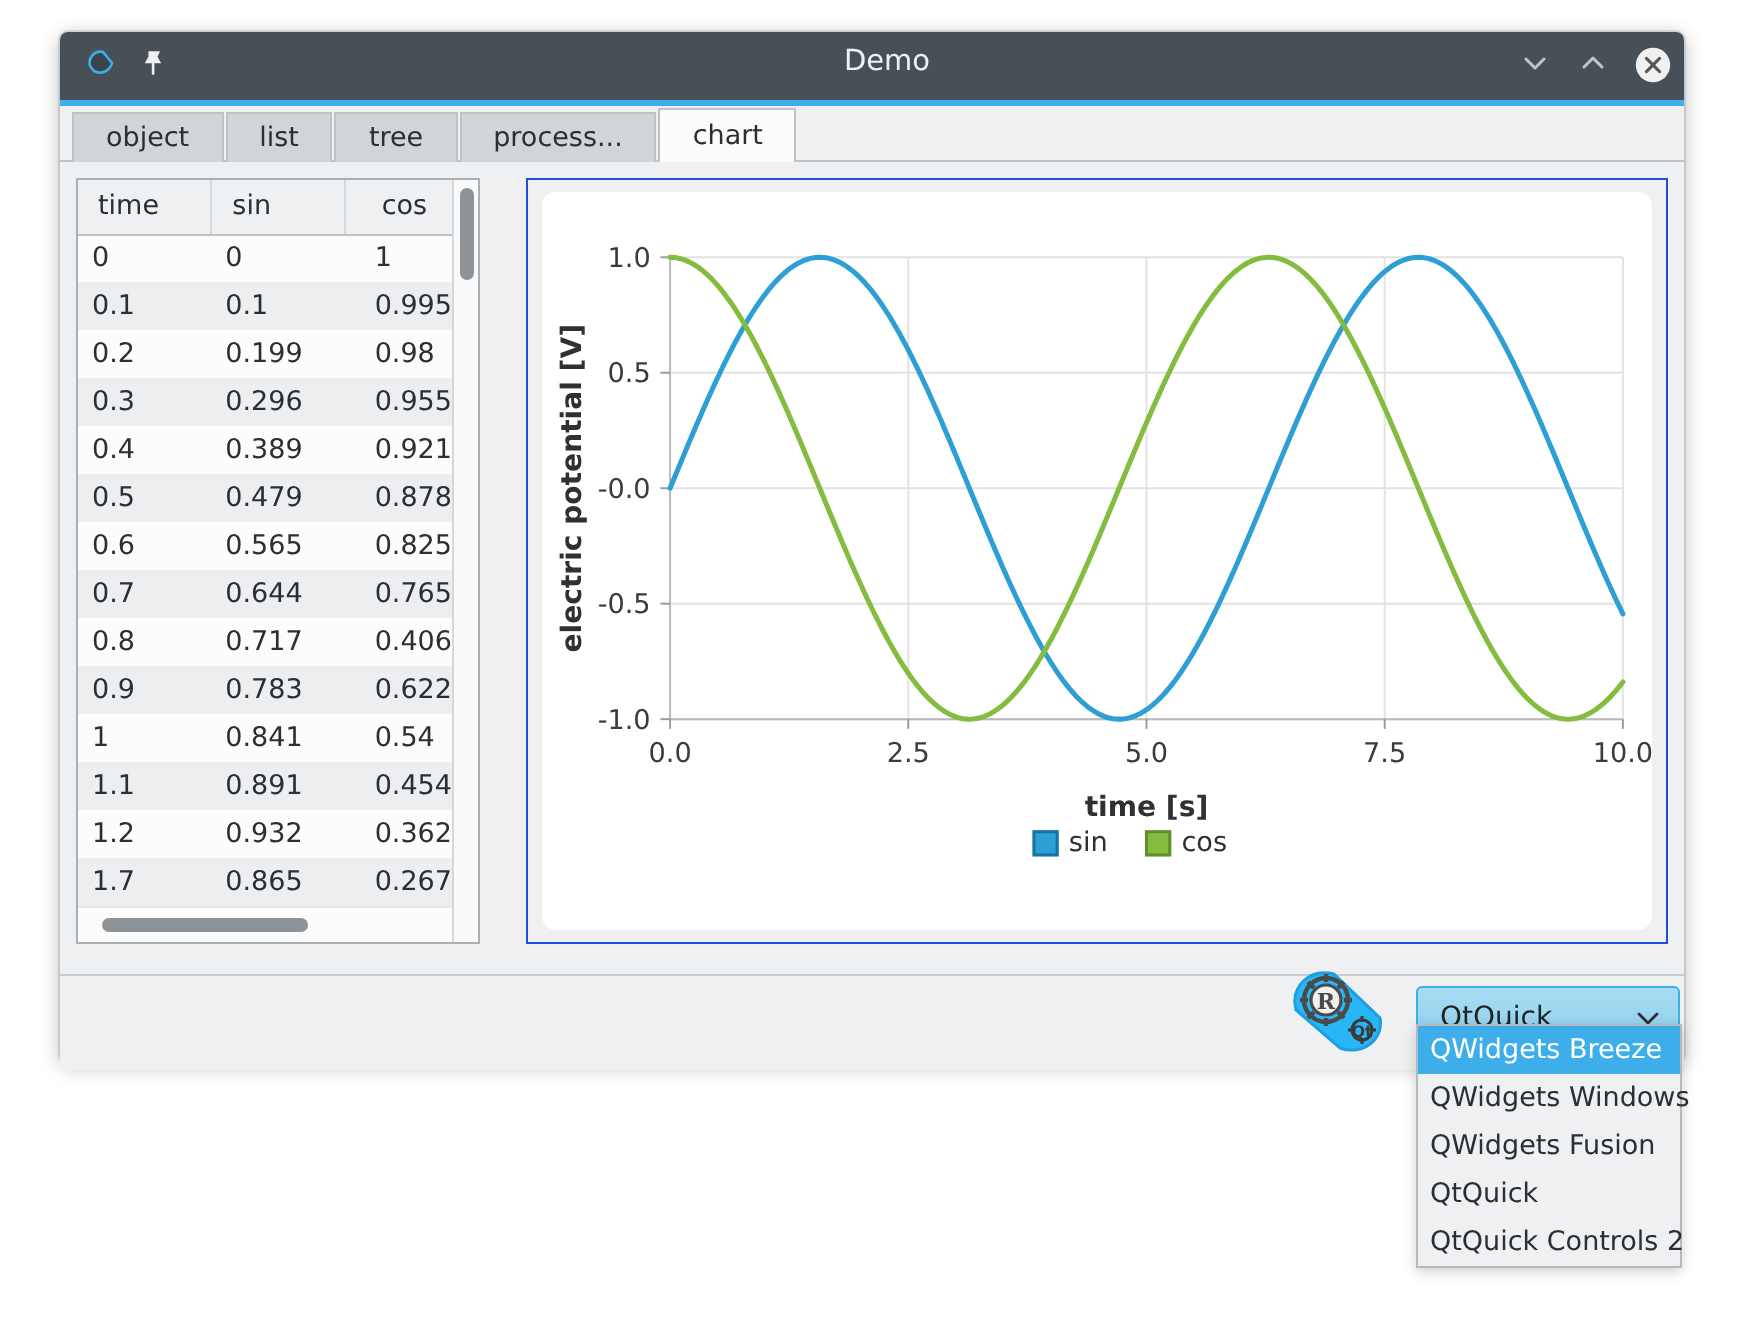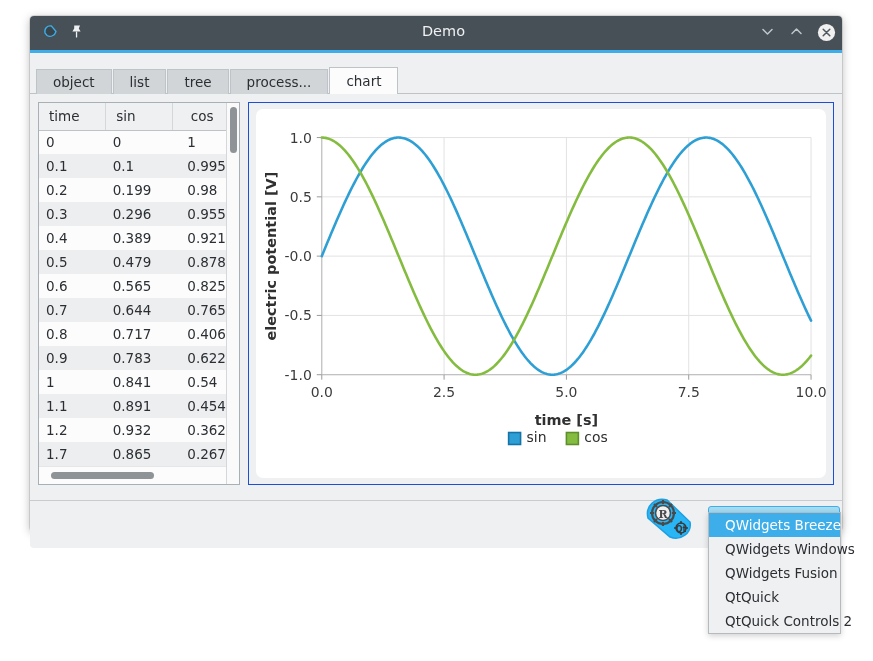--- a/index.html
+++ b/index.html
@@ -38,21 +38,21 @@
   }
   .tb-right {
     position: absolute; right: 8px; top: 0; height: 31px;
     display: flex; align-items: center; gap: 12px;
   }
   .win-btn { width: 17px; height: 17px; display: block; cursor: default; }
 
   
   .tabbar {
     position: relative;
-    height: 41px;
+    height: 28px;
     background: #eff0f1;
     padding-left: 6px;
     display: flex; align-items: flex-end;
     box-sizing: border-box;
   }
   .tabbar::after {
     content: ""; position: absolute; left: 0; right: 0; bottom: 0;
     height: 1px; background: #bdc3c7;
   }
   .tab {
@@ -77,21 +77,21 @@
   }
 
   
   .content {
     position: relative;
     height: 406px;
     background: #eff0f1;
     padding: 8px 8px 0 8px;
     box-sizing: border-box;
     display: flex;
-    gap: 8px;
+    gap: 23px;
   }
 
   
   .table-frame {
     position: relative;
     width: 202px;
     height: 383px;
     background: #fcfcfc;
     border: 1px solid #a9b0b5;
     box-sizing: border-box;
@@ -197,21 +197,21 @@
     left: 708px; top: 512px;
     width: 133px;
     background: #eff0f1;
     border: 1px solid #b4babe;
     box-sizing: border-box;
     z-index: 50;
     box-shadow: 0 2px 6px rgba(0,0,0,0.18);
   }
   .dd-item {
     height: 24px; line-height: 24px;
-    padding: 0 16px;
+    padding: 0 6px;
     font-size: 13.5px;
     color: #2b2f33;
     white-space: nowrap;
     cursor: default;
   }
   .dd-item.selected { background: #3daee9; color: #ffffff; }
 </style>
 </head>
 <body>
 

